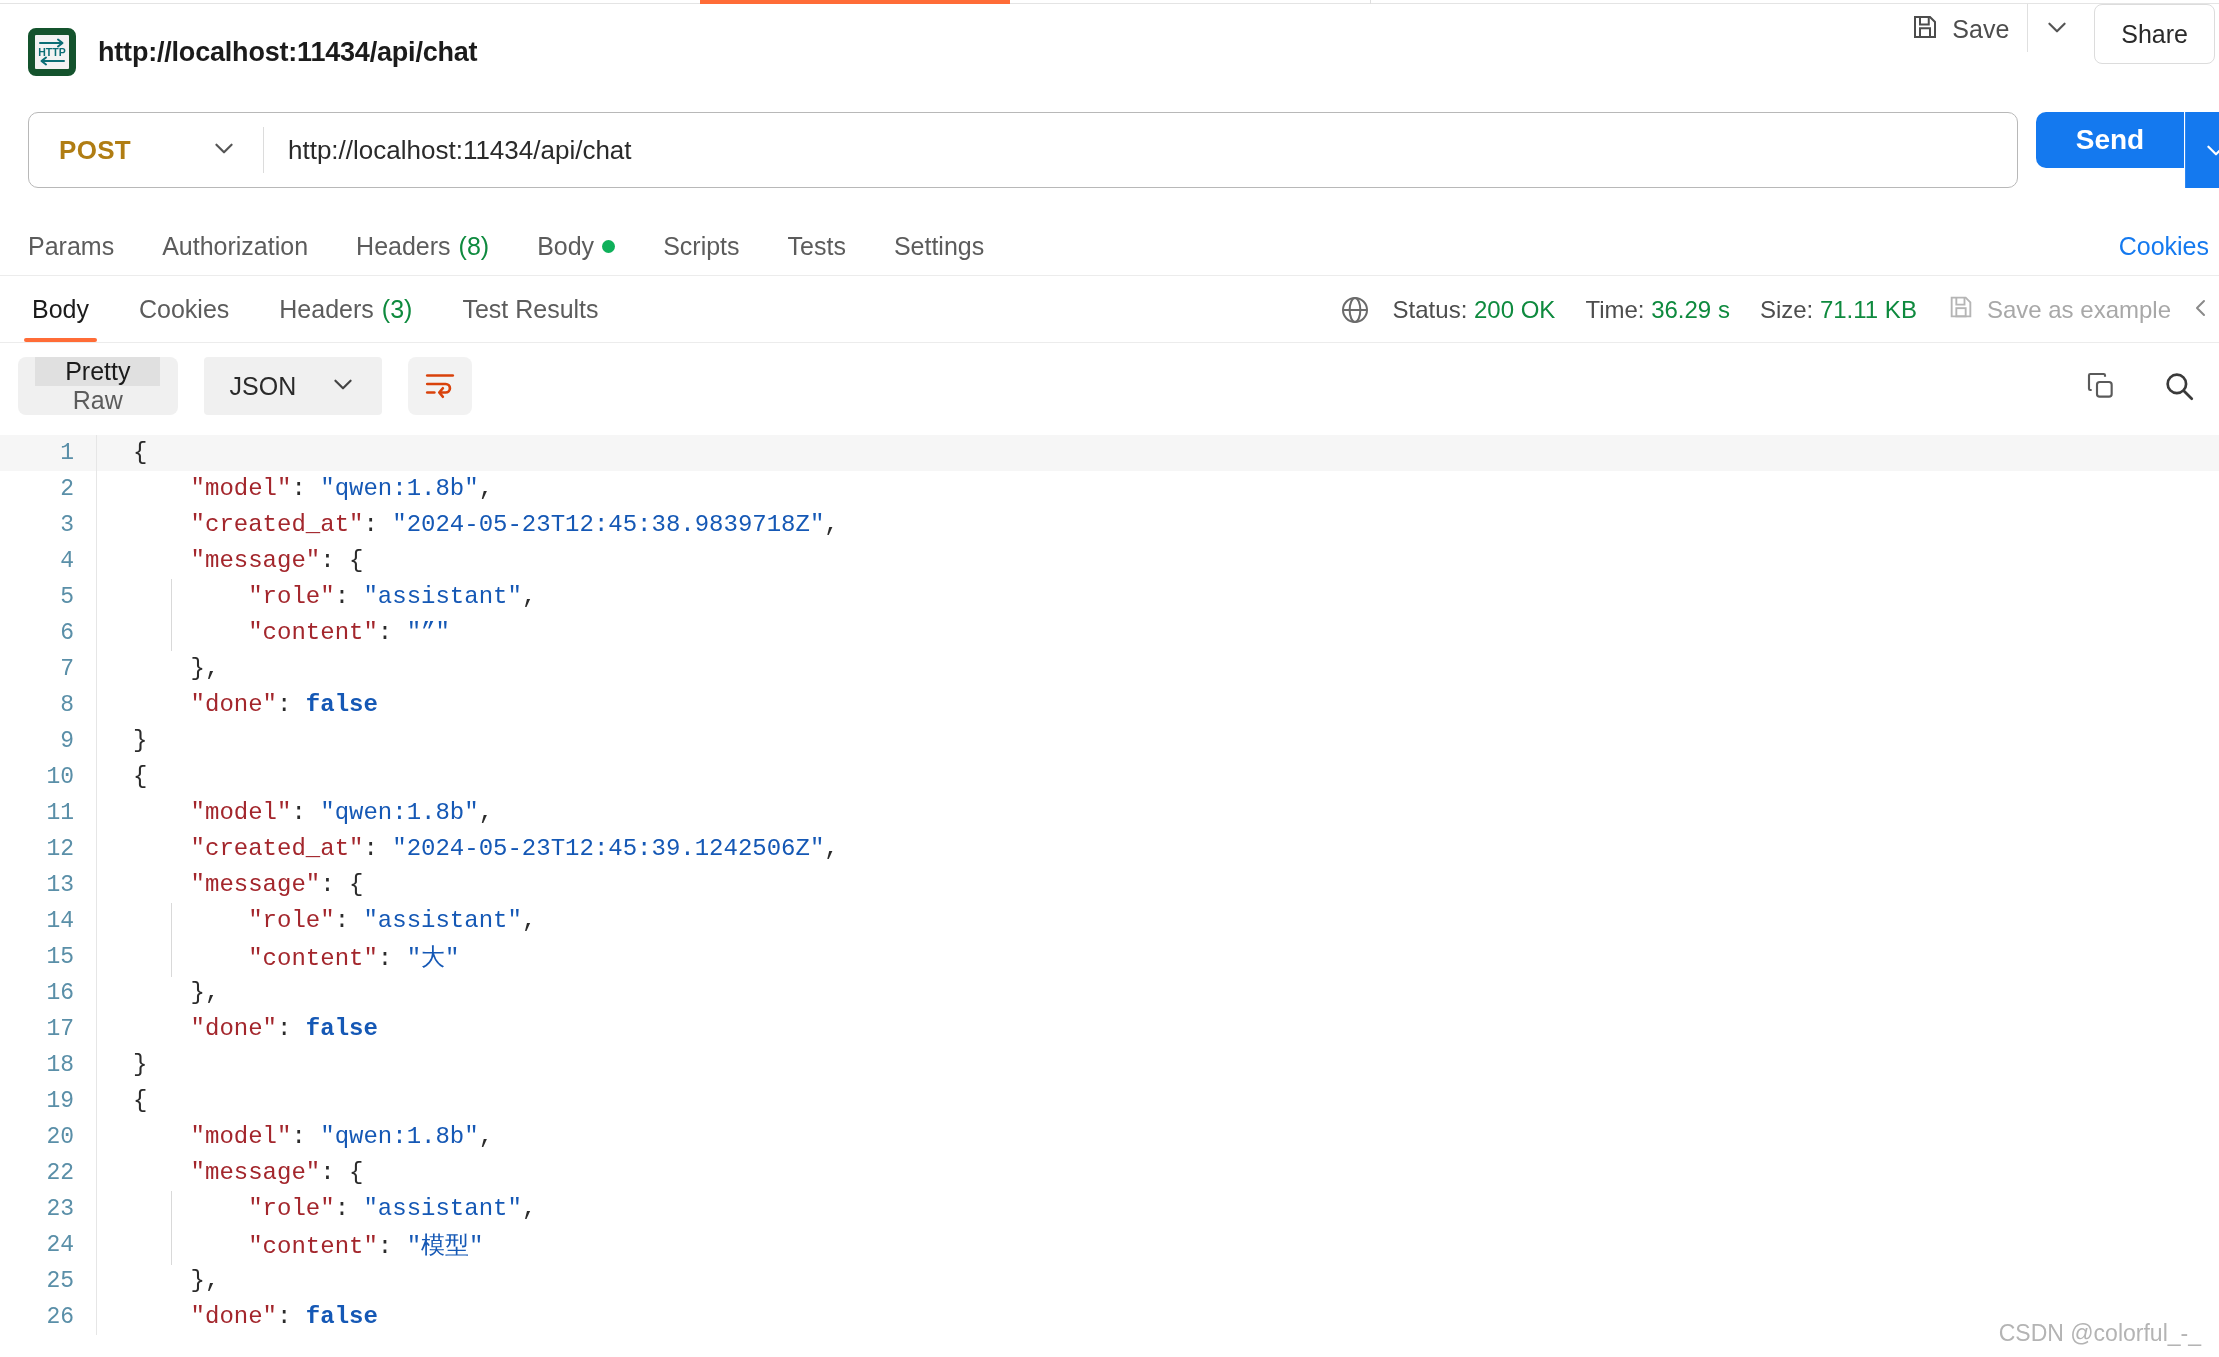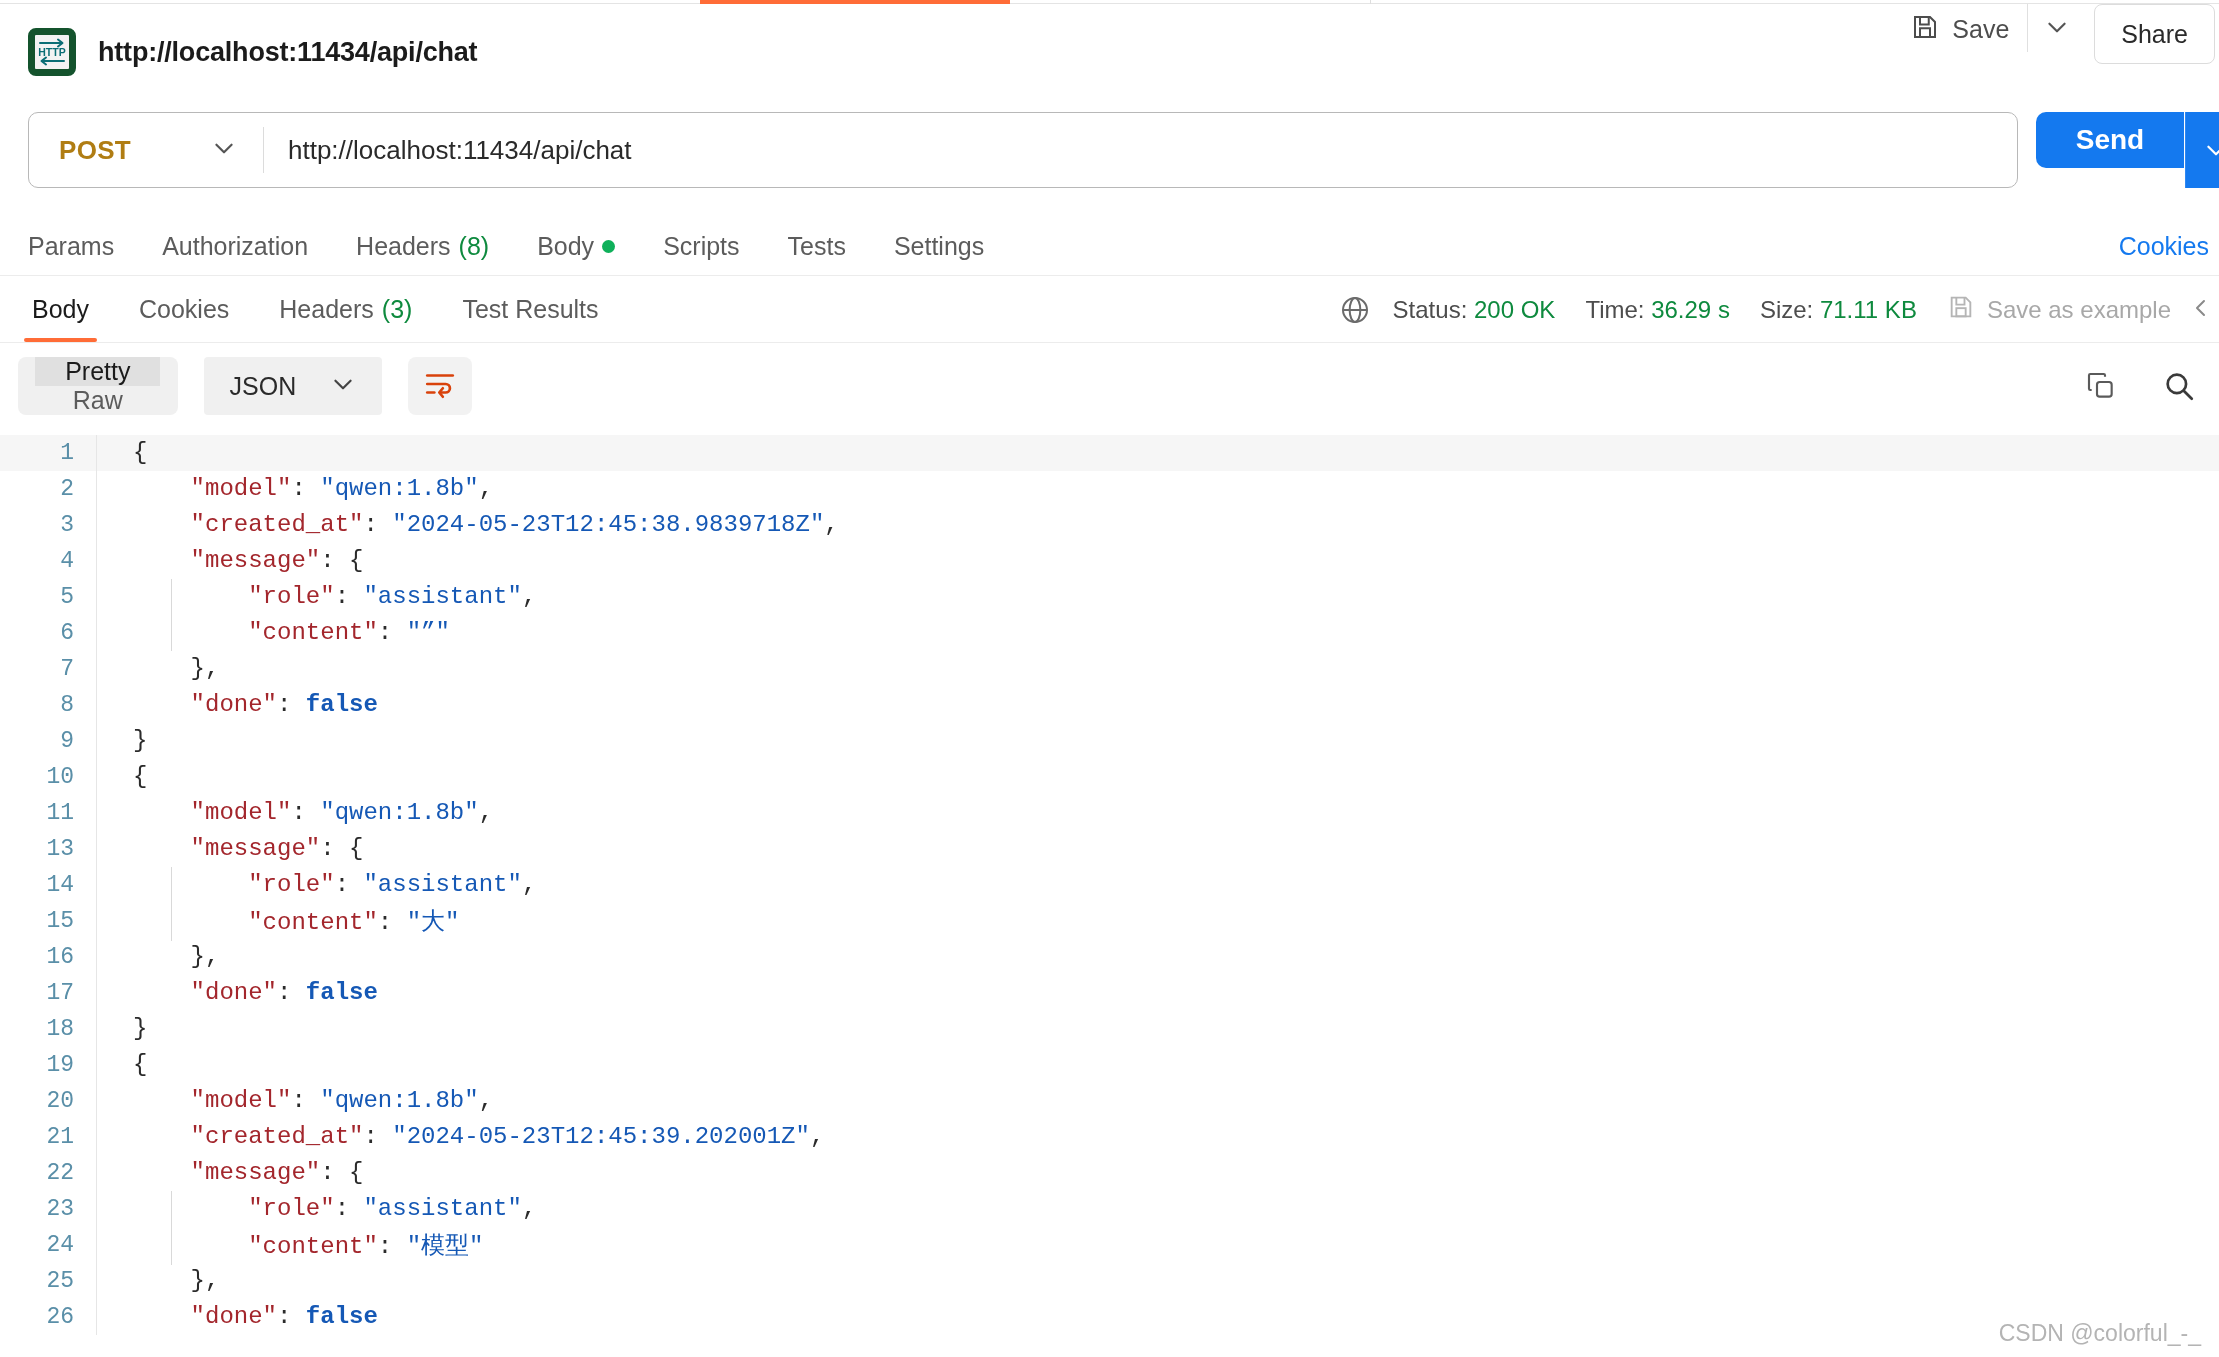--- a/index.html
+++ b/index.html
@@ -427,29 +427,29 @@
         <div class="code-line"><div class="ln">2</div><div class="gutter-sep"></div><div class="code-txt"><span>    </span><span class="tok-key">"model"</span><span class="tok-pun">: </span><span class="tok-str">"qwen:1.8b"</span><span class="tok-pun">,</span></div></div>
         <div class="code-line"><div class="ln">3</div><div class="gutter-sep"></div><div class="code-txt"><span>    </span><span class="tok-key">"created_at"</span><span class="tok-pun">: </span><span class="tok-str">"2024-05-23T12:45:38.9839718Z"</span><span class="tok-pun">,</span></div></div>
         <div class="code-line"><div class="ln">4</div><div class="gutter-sep"></div><div class="code-txt"><span>    </span><span class="tok-key">"message"</span><span class="tok-pun">: {</span></div></div>
         <div class="code-line"><div class="ln">5</div><div class="gutter-sep"></div><div class="code-txt"><span class="indent-guide ig1"></span><span>        </span><span class="tok-key">"role"</span><span class="tok-pun">: </span><span class="tok-str">"assistant"</span><span class="tok-pun">,</span></div></div>
         <div class="code-line"><div class="ln">6</div><div class="gutter-sep"></div><div class="code-txt"><span class="indent-guide ig1"></span><span>        </span><span class="tok-key">"content"</span><span class="tok-pun">: </span><span class="tok-str">"”"</span></div></div>
         <div class="code-line"><div class="ln">7</div><div class="gutter-sep"></div><div class="code-txt"><span>    </span><span class="tok-pun">},</span></div></div>
         <div class="code-line"><div class="ln">8</div><div class="gutter-sep"></div><div class="code-txt"><span>    </span><span class="tok-key">"done"</span><span class="tok-pun">: </span><span class="tok-bool">false</span></div></div>
         <div class="code-line"><div class="ln">9</div><div class="gutter-sep"></div><div class="code-txt"><span></span><span class="tok-pun">}</span></div></div>
         <div class="code-line"><div class="ln">10</div><div class="gutter-sep"></div><div class="code-txt"><span></span><span class="tok-pun">{</span></div></div>
         <div class="code-line"><div class="ln">11</div><div class="gutter-sep"></div><div class="code-txt"><span>    </span><span class="tok-key">"model"</span><span class="tok-pun">: </span><span class="tok-str">"qwen:1.8b"</span><span class="tok-pun">,</span></div></div>
+        <div class="code-line"><div class="ln">12</div><div class="gutter-sep"></div><div class="code-txt"><span>    </span><span class="tok-key">"created_at"</span><span class="tok-pun">: </span><span class="tok-str">"2024-05-23T12:45:39.1242506Z"</span><span class="tok-pun">,</span></div></div>
         <div class="code-line"><div class="ln">13</div><div class="gutter-sep"></div><div class="code-txt"><span>    </span><span class="tok-key">"message"</span><span class="tok-pun">: {</span></div></div>
         <div class="code-line"><div class="ln">14</div><div class="gutter-sep"></div><div class="code-txt"><span class="indent-guide ig1"></span><span>        </span><span class="tok-key">"role"</span><span class="tok-pun">: </span><span class="tok-str">"assistant"</span><span class="tok-pun">,</span></div></div>
         <div class="code-line"><div class="ln">15</div><div class="gutter-sep"></div><div class="code-txt"><span class="indent-guide ig1"></span><span>        </span><span class="tok-key">"content"</span><span class="tok-pun">: </span><span class="tok-str">"</span><span class="tok-cjk">大</span><span class="tok-str">"</span></div></div>
         <div class="code-line"><div class="ln">16</div><div class="gutter-sep"></div><div class="code-txt"><span>    </span><span class="tok-pun">},</span></div></div>
         <div class="code-line"><div class="ln">17</div><div class="gutter-sep"></div><div class="code-txt"><span>    </span><span class="tok-key">"done"</span><span class="tok-pun">: </span><span class="tok-bool">false</span></div></div>
         <div class="code-line"><div class="ln">18</div><div class="gutter-sep"></div><div class="code-txt"><span></span><span class="tok-pun">}</span></div></div>
         <div class="code-line"><div class="ln">19</div><div class="gutter-sep"></div><div class="code-txt"><span></span><span class="tok-pun">{</span></div></div>
         <div class="code-line"><div class="ln">20</div><div class="gutter-sep"></div><div class="code-txt"><span>    </span><span class="tok-key">"model"</span><span class="tok-pun">: </span><span class="tok-str">"qwen:1.8b"</span><span class="tok-pun">,</span></div></div>
-        <div class="code-line"><div class="ln">21</div><div class="gutter-sep"></div><div class="code-txt"><span>    </span><span class="tok-key">"created_at"</span><span class="tok-pun">: </span><span class="tok-str">"2024-05-23T12:45:39.202001Z"</span><span class="tok-pun">,</span></div></div>
         <div class="code-line"><div class="ln">22</div><div class="gutter-sep"></div><div class="code-txt"><span>    </span><span class="tok-key">"message"</span><span class="tok-pun">: {</span></div></div>
         <div class="code-line"><div class="ln">23</div><div class="gutter-sep"></div><div class="code-txt"><span class="indent-guide ig1"></span><span>        </span><span class="tok-key">"role"</span><span class="tok-pun">: </span><span class="tok-str">"assistant"</span><span class="tok-pun">,</span></div></div>
         <div class="code-line"><div class="ln">24</div><div class="gutter-sep"></div><div class="code-txt"><span class="indent-guide ig1"></span><span>        </span><span class="tok-key">"content"</span><span class="tok-pun">: </span><span class="tok-str">"</span><span class="tok-cjk">模型</span><span class="tok-str">"</span></div></div>
         <div class="code-line"><div class="ln">25</div><div class="gutter-sep"></div><div class="code-txt"><span>    </span><span class="tok-pun">},</span></div></div>
         <div class="code-line"><div class="ln">26</div><div class="gutter-sep"></div><div class="code-txt"><span>    </span><span class="tok-key">"done"</span><span class="tok-pun">: </span><span class="tok-bool">false</span></div></div>
       </div>
   </div>
 
   <div class="watermark">CSDN @colorful_-_</div>
 </div>

